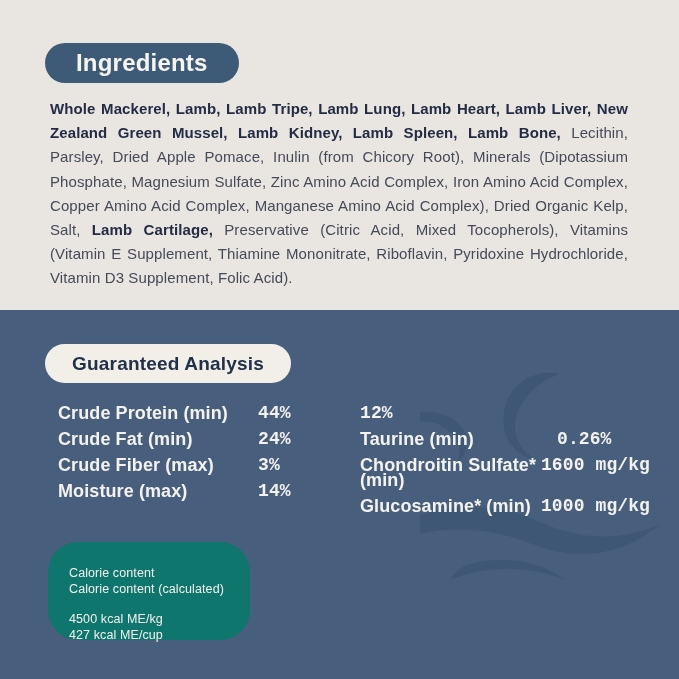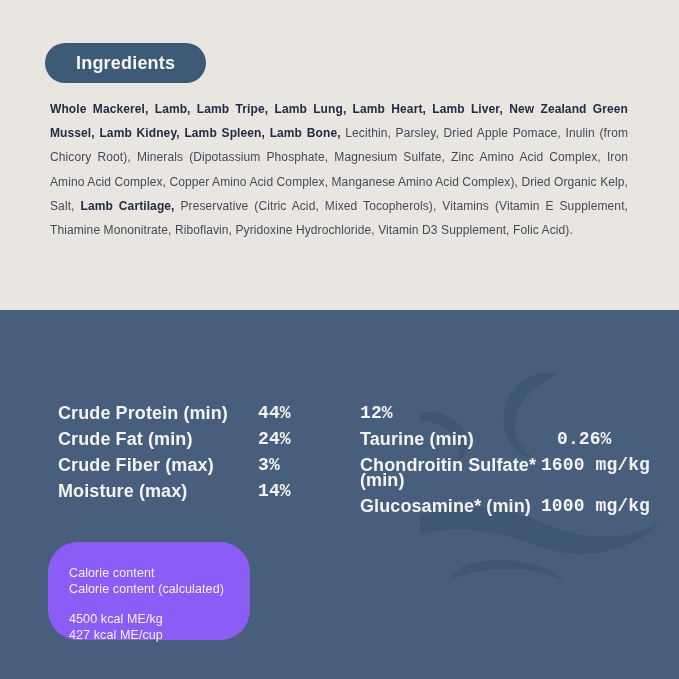--- a/index.html
+++ b/index.html
@@ -18,32 +18,32 @@
     width: 679px; height: 310px;
     background: #e9e6e1;
   }
   .badge-navy {
     position: absolute;
     left: 45px; top: 43px;
     height: 40px;
     background: #3d5a76;
     border-radius: 22px;
     color: #f7f5f1;
-    font-size: 18px;
+    font-size: 24px;
     font-weight: 700;
     letter-spacing: 0.2px;
     display: inline-flex;
     align-items: center;
     padding: 0 31px;
   }
   .ingredients-text {
     position: absolute;
     left: 50px; top: 97px;
     width: 578px;
-    font-size: 12px;
+    font-size: 15px;
     line-height: 24.2px;
     text-align: justify;
     color: #454a59;
     letter-spacing: 0.1px;
   }
   .ingredients-text strong {
     color: #232c44;
     font-weight: 700;
   }
 
@@ -88,21 +88,21 @@
     letter-spacing: 0.1px;
   }
   .ga-col-left  .ga-label { width: 200px; }
   .ga-col-right .ga-label { width: 197px; }
   .ga-value { white-space: nowrap; font-family: Liberation Mono, monospace; }
 
   .calorie-box {
     position: absolute;
     left: 48px; top: 232px;
     width: 202px; height: 98px;
-    background: #8b5cf6;
+    background: #0f766e;
     border-radius: 30px;
     padding: 23px 10px 0 21px;
     color: #f4f2ee;
     font-size: 12.5px;
     line-height: 16px;
     letter-spacing: 0.1px;
   }
   .calorie-values { margin-top: 14px; }
 
   .footnote {
@@ -129,20 +129,23 @@
 
     <svg class="wave-decoration" viewBox="0 0 250 230" xmlns="http://www.w3.org/2000/svg" aria-hidden="true">
       <g fill="#14304f" opacity="0.16">
         <path d="M140,2 C112,-4 88,14 84,40 C80,64 94,84 116,88 C100,78 92,62 96,46 C101,25 118,10 140,2 Z"></path>
         <path d="M-10,42 C12,36 34,42 44,58 C50,70 46,84 36,92 C42,80 40,68 30,60 C19,50 4,46 -10,52 Z"></path>
         <path d="M-20,150 C30,128 80,132 120,150 C160,168 200,170 240,152 C204,184 156,190 112,172 C70,155 22,152 -20,168 Z"></path>
         <path d="M30,208 C70,192 110,194 145,208 C120,188 78,182 44,194 C38,198 33,202 30,208 Z"></path>
       </g>
     </svg>
 
+    <div class="badge-cream">
+      <span>Guaranteed Analysis</span>
+    </div>
 
     <div class="ga-columns">
       <div class="ga-col ga-col-left">
         <div class="ga-row">
           <span class="ga-label">Crude Protein (min)</span>
           <span class="ga-value">44%</span>
         </div>
         <div class="ga-row">
           <span class="ga-label">Crude Fat (min)</span>
           <span class="ga-value">24%</span>

